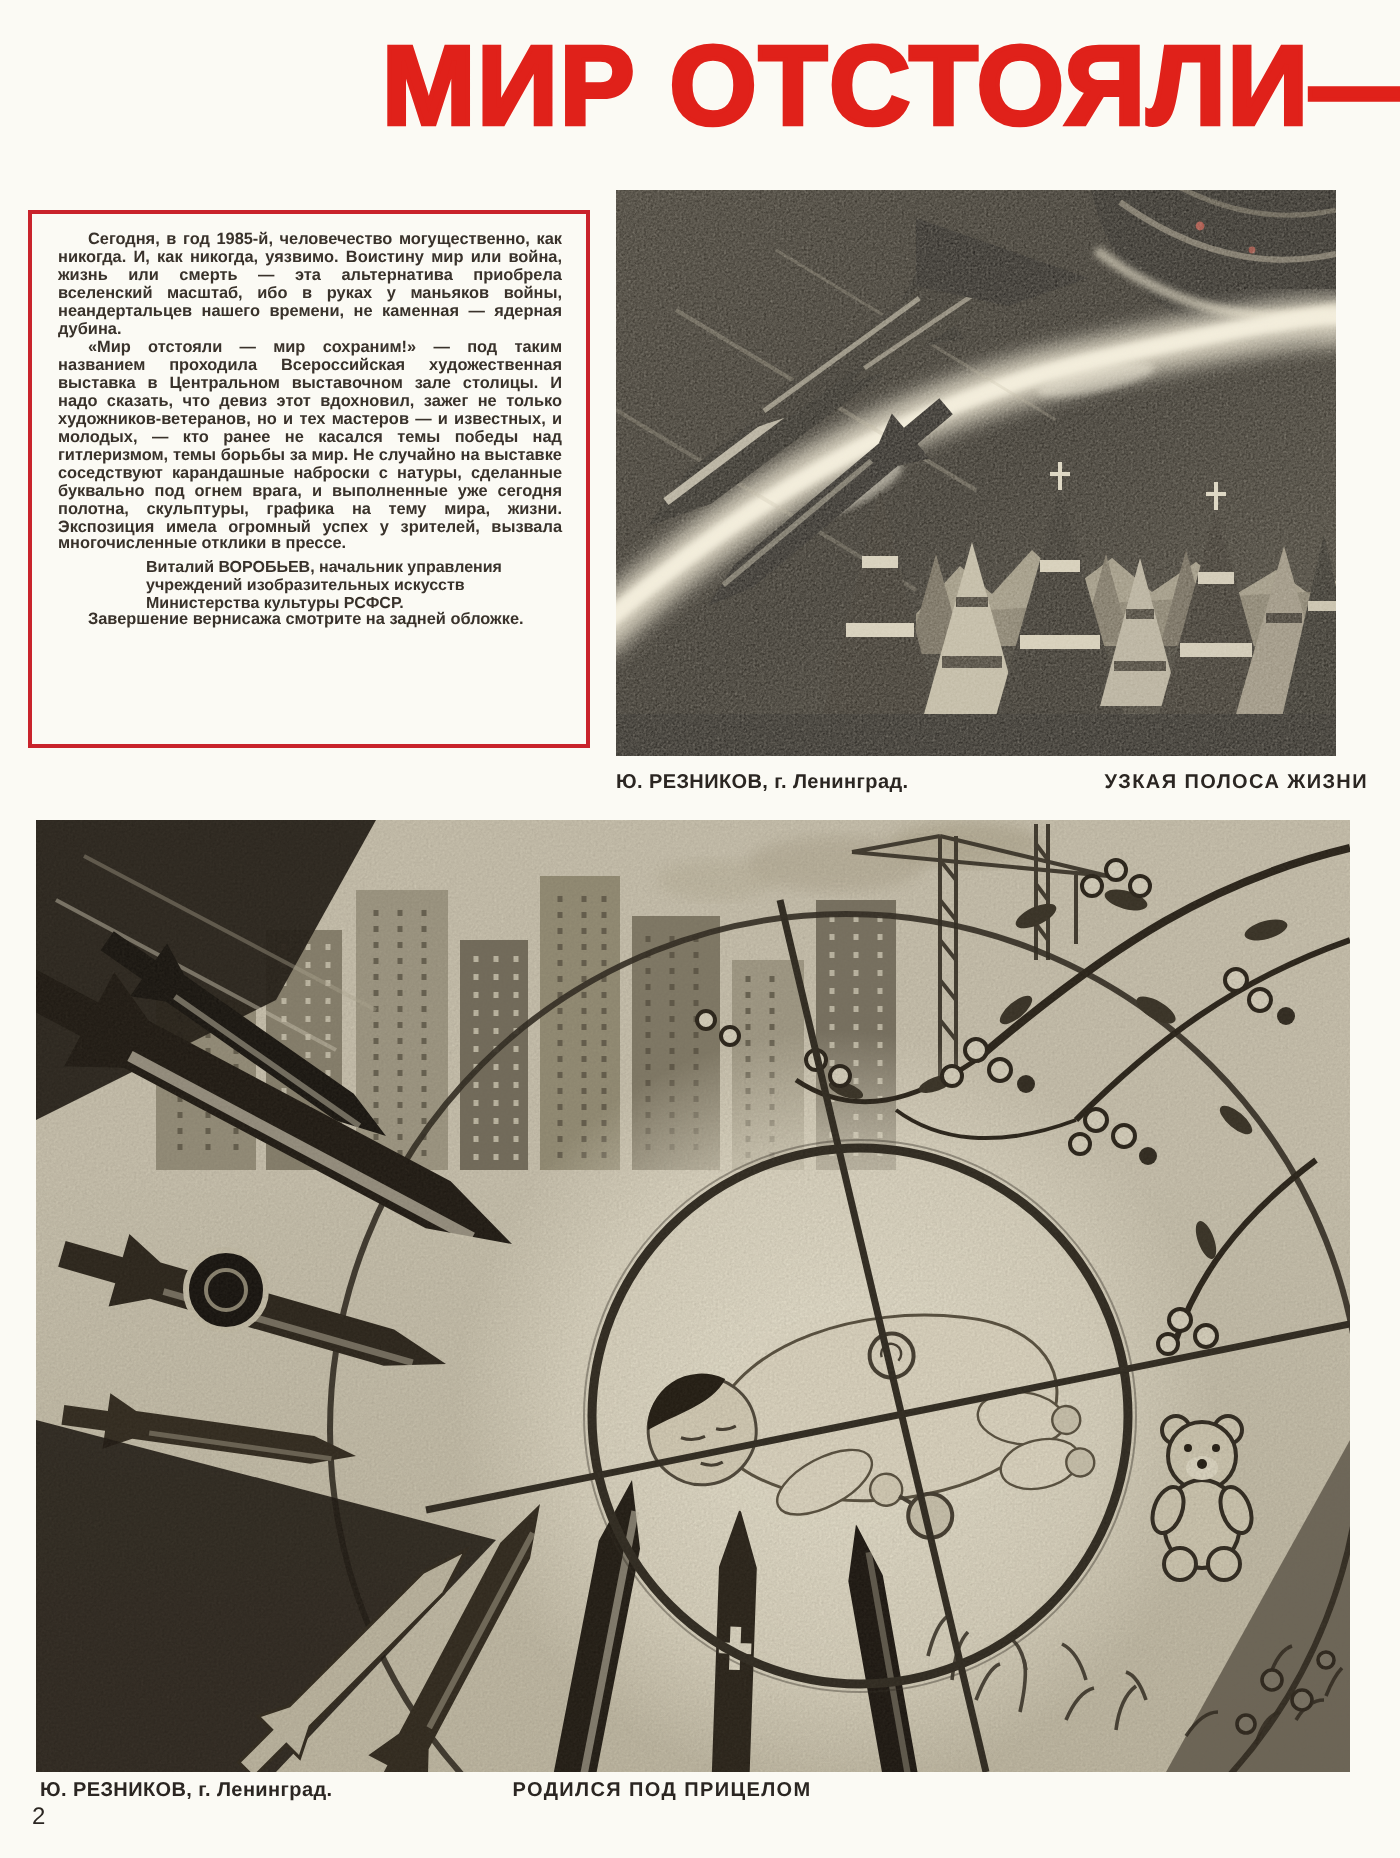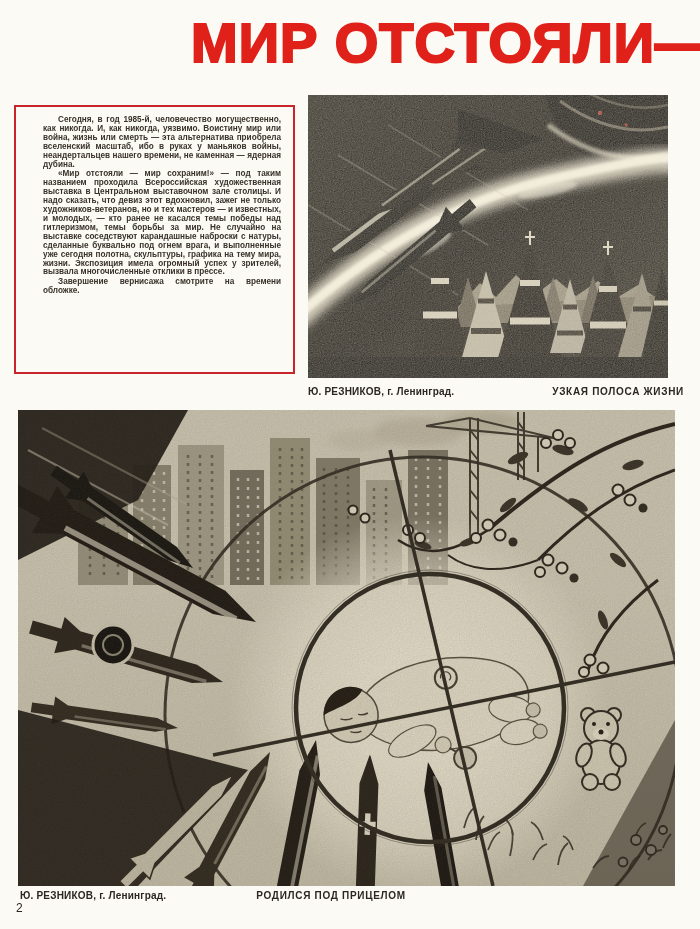--- a/index.html
+++ b/index.html
@@ -26,21 +26,21 @@
     letter-spacing:1px;
   }
   
   .editorial{
     position:absolute;left:14px;top:105px;width:281px;height:269px;box-sizing:border-box;
     border:2.5px solid var(--border-red,#c9232b);
     padding:9px 12px 5px 13px;overflow:hidden;
     font-size:8.2px;line-height:8.9px;font-weight:700;color:#39322b;
     text-align:justify;
   }
-  .editorial p{margin:0 0 1px 14px;text-indent:15px;}
+  .editorial p{margin:0 0 1px 0;text-indent:15px;}
   .signature{margin:3px 0 0 44px;font-size:8px;line-height:8.7px;text-align:left;}
   .note{margin-top:8px;text-indent:5px;}
   
   .art1{position:absolute;left:308px;top:95px;width:360px;height:283px;}
   .art2{position:absolute;left:18px;top:410px;width:657px;height:476px;}
   .art1 svg,.art2 svg{display:block;}
   .caption{position:absolute;display:flex;align-items:baseline;}
   .cap1{left:308px;top:386px;width:376px;justify-content:space-between;}
   .cap2{left:20px;top:890px;}
   .artist{font-size:10px;font-weight:700;letter-spacing:.2px;color:#2b2622;white-space:nowrap;}
@@ -52,21 +52,25 @@
 <body>
 
 <div class="page">
 
 
   <div class="headline">МИР ОТСТОЯЛИ—</div>
 
   <div class="editorial">
     <p>Сегодня, в год 1985-й, человечество могущественно, как никогда. И, как никогда, уязвимо. Воистину мир или война, жизнь или смерть — эта альтернатива приобрела вселенский масштаб, ибо в руках у маньяков войны, неандертальцев нашего времени, не каменная — ядерная дубина.</p>
     <p>«Мир отстояли — мир сохраним!» — под таким названием проходила Всероссийская художественная выставка в Центральном выставочном зале столицы. И надо сказать, что девиз этот вдохновил, зажег не только художников-ветеранов, но и тех мастеров — и известных, и молодых, — кто ранее не касался темы победы над гитлеризмом, темы борьбы за мир. Не случайно на выставке соседствуют карандашные наброски с натуры, сделанные буквально под огнем врага, и выполненные уже сегодня полотна, скульптуры, графика на тему мира, жизни. Экспозиция имела огромный успех у зрителей, вызвала многочисленные отклики в прессе.</p>
-    <p class="note">Завершение вернисажа смотрите на времени обложке.</p>
+    <div class="signature">
+      <span>Виталий ВОРОБЬЕВ,</span>
+      <span>начальник управления учреждений изобразительных искусств Министерства культуры РСФСР.</span>
+    </div>
+    <p class="note">Завершение вернисажа смотрите на задней обложке.</p>
   </div>
 
   <div class="art1">
     <svg width="360" height="283" viewBox="0 0 360 283">
       <defs>
         <linearGradient id="sky1" x1="0" y1="0" x2="1" y2="1">
           <stop offset="0" stop-color="#211d16"></stop>
             <stop offset=".5" stop-color="#15120d"></stop>
             <stop offset="1" stop-color="#2e2a21"></stop>
         </linearGradient>

